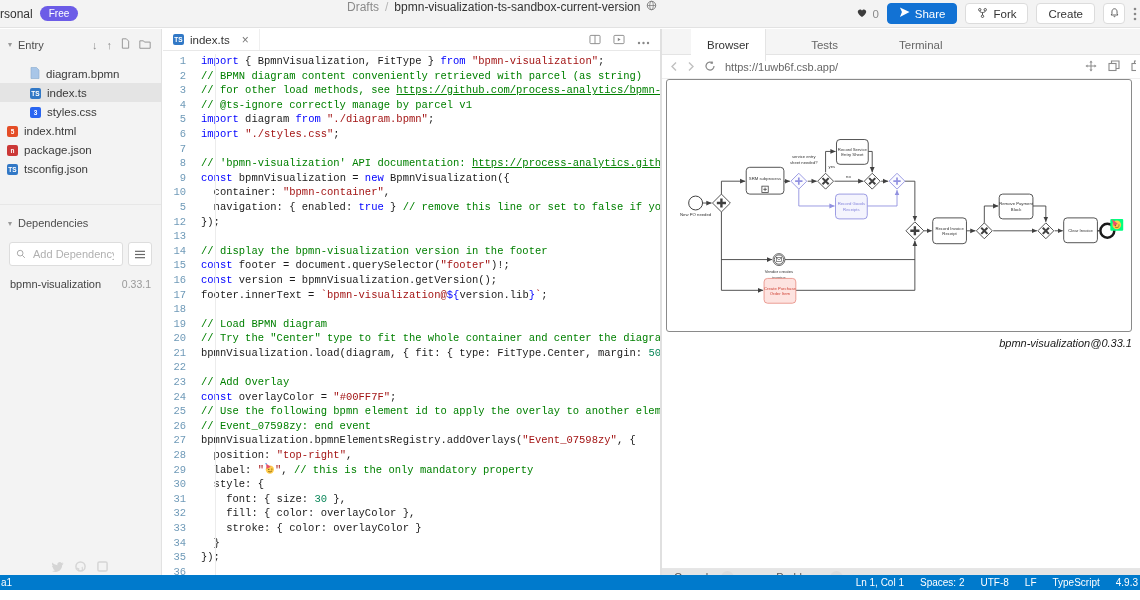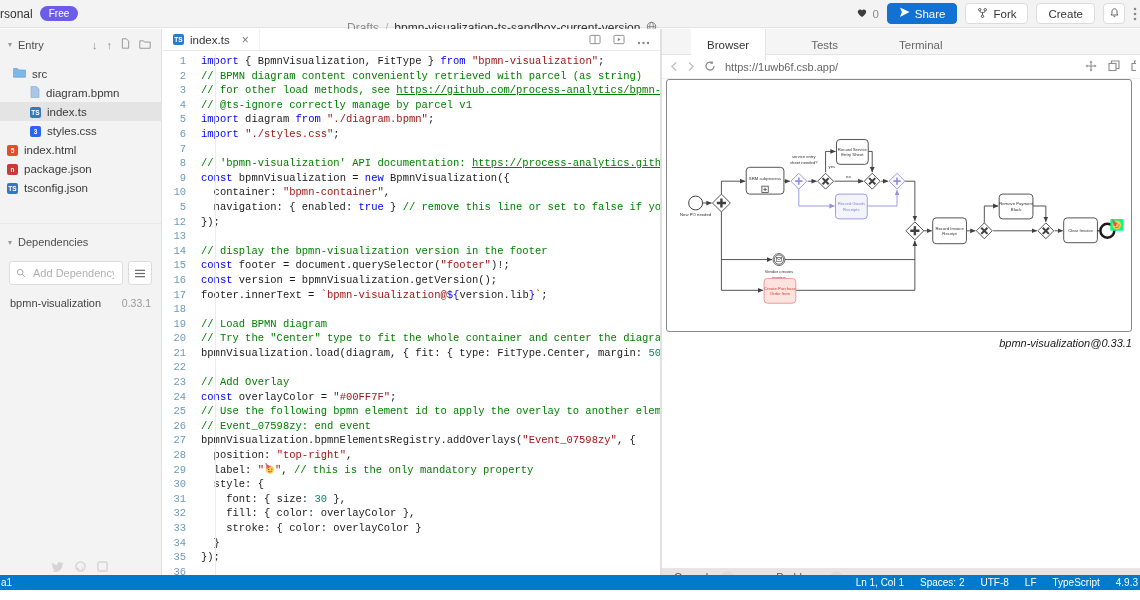--- a/index.html
+++ b/index.html
@@ -4,21 +4,21 @@
 <style>
   html,body{margin:0;padding:0;width:1140px;height:600px;overflow:hidden;background:#fff;
     font-family:"Liberation Sans",sans-serif;-webkit-font-smoothing:antialiased;}
   *{box-sizing:border-box;}
   
   .topbar{position:absolute;top:0;left:0;right:0;height:28px;background:#f3f3f3;border-bottom:1px solid #e2e2e2;
     display:flex;align-items:center;}
   .tb-left{display:flex;align-items:center;gap:7px;padding-left:0;}
   .team{font-size:12px;color:#333;}
   .badge-free{background:#6C5CE7;color:#fff;font-size:10px;padding:2px 9px;border-radius:9px;}
-  .tb-center{position:absolute;left:347px;top:0;height:27px;display:flex;align-items:center;gap:6px;font-size:12px;margin-top:14px;}
+  .tb-center{position:absolute;left:347px;top:0;height:27px;display:flex;gap:6px;font-size:12px;}
   .bc-folder{color:#8a8a8a;}
   .bc-sep{color:#b5b5b5;}
   .bc-title{color:#333;}
   .tb-right{position:absolute;right:0;top:0;height:27px;display:flex;align-items:center;gap:8px;padding-right:0;}
   .likes{display:flex;align-items:center;gap:4px;color:#8a8a8a;font-size:11.5px;}
   .btn{height:21px;display:flex;align-items:center;gap:5px;padding:4px 11px;border-radius:4px;font-size:11.5px;
     border:1px solid #dcdcdc;background:#fff;color:#333;cursor:pointer;}
   .btn-share{background:#1272D4;border-color:#1272D4;color:#fff;}
   .btn-icon{width:22px;padding:0;justify-content:center;}
   .kebab{width:7px;height:21px;overflow:hidden;display:flex;align-items:center;}
@@ -171,26 +171,20 @@
           </svg>
       </span>
       <span>
         <svg width="12" height="10" viewBox="0 0 13 11">
             <path d="M0.8,2 h4 l1.1,1.4 h6.3 v6.8 h-11.4 z" fill="none" stroke="#8f8f8f" stroke-width="1"></path>
           </svg>
       </span>
     </span>
   </div>
   <div id="file-list">
-      <div class="file-row" style="padding-left: 13px;">
-        <span><svg width="13" height="11" viewBox="0 0 13 11">
-            <path d="M0.5,1.5 h4 l1.2,1.5 h6.8 v7.2 h-12 z" fill="#7CB9E8" stroke="#5A9BD4" stroke-width="0.6"></path>
-          </svg></span>
-        <span>src</span>
-      </div>
       <div class="file-row" style="padding-left: 30px;">
         <span><svg width="10" height="12" viewBox="0 0 10 12">
             <path d="M1,0.5 h5.5 L9,3 v8.5 h-8 z" fill="#A8C6E8" stroke="#87A9CC" stroke-width="0.6"></path>
           </svg></span>
         <span>diagram.bpmn</span>
       </div>
       <div class="file-row sel" style="padding-left: 30px;">
         <span><span class="sqicon" style="background:#3178C6">TS</span></span>
         <span>index.ts</span>
       </div>

